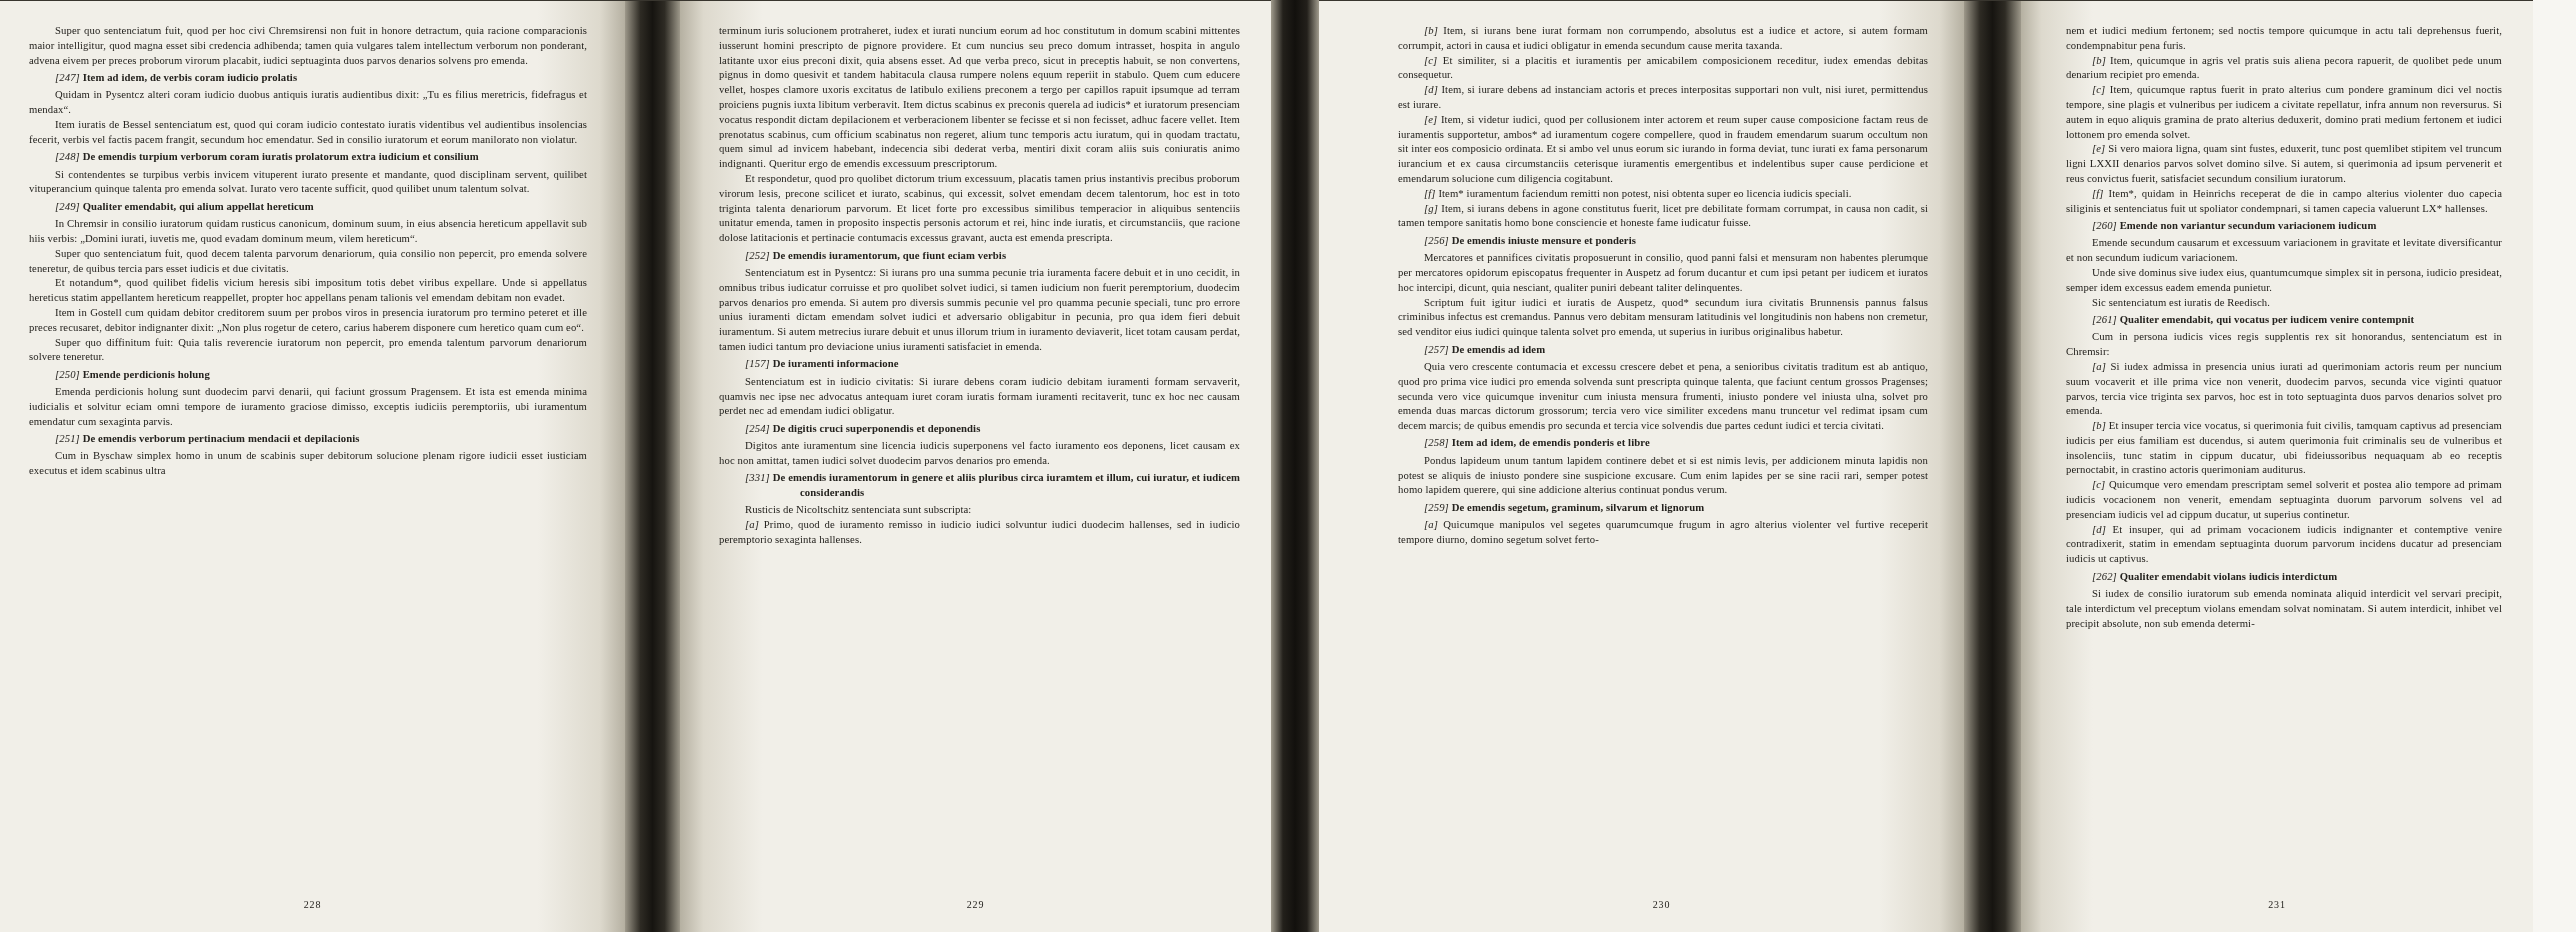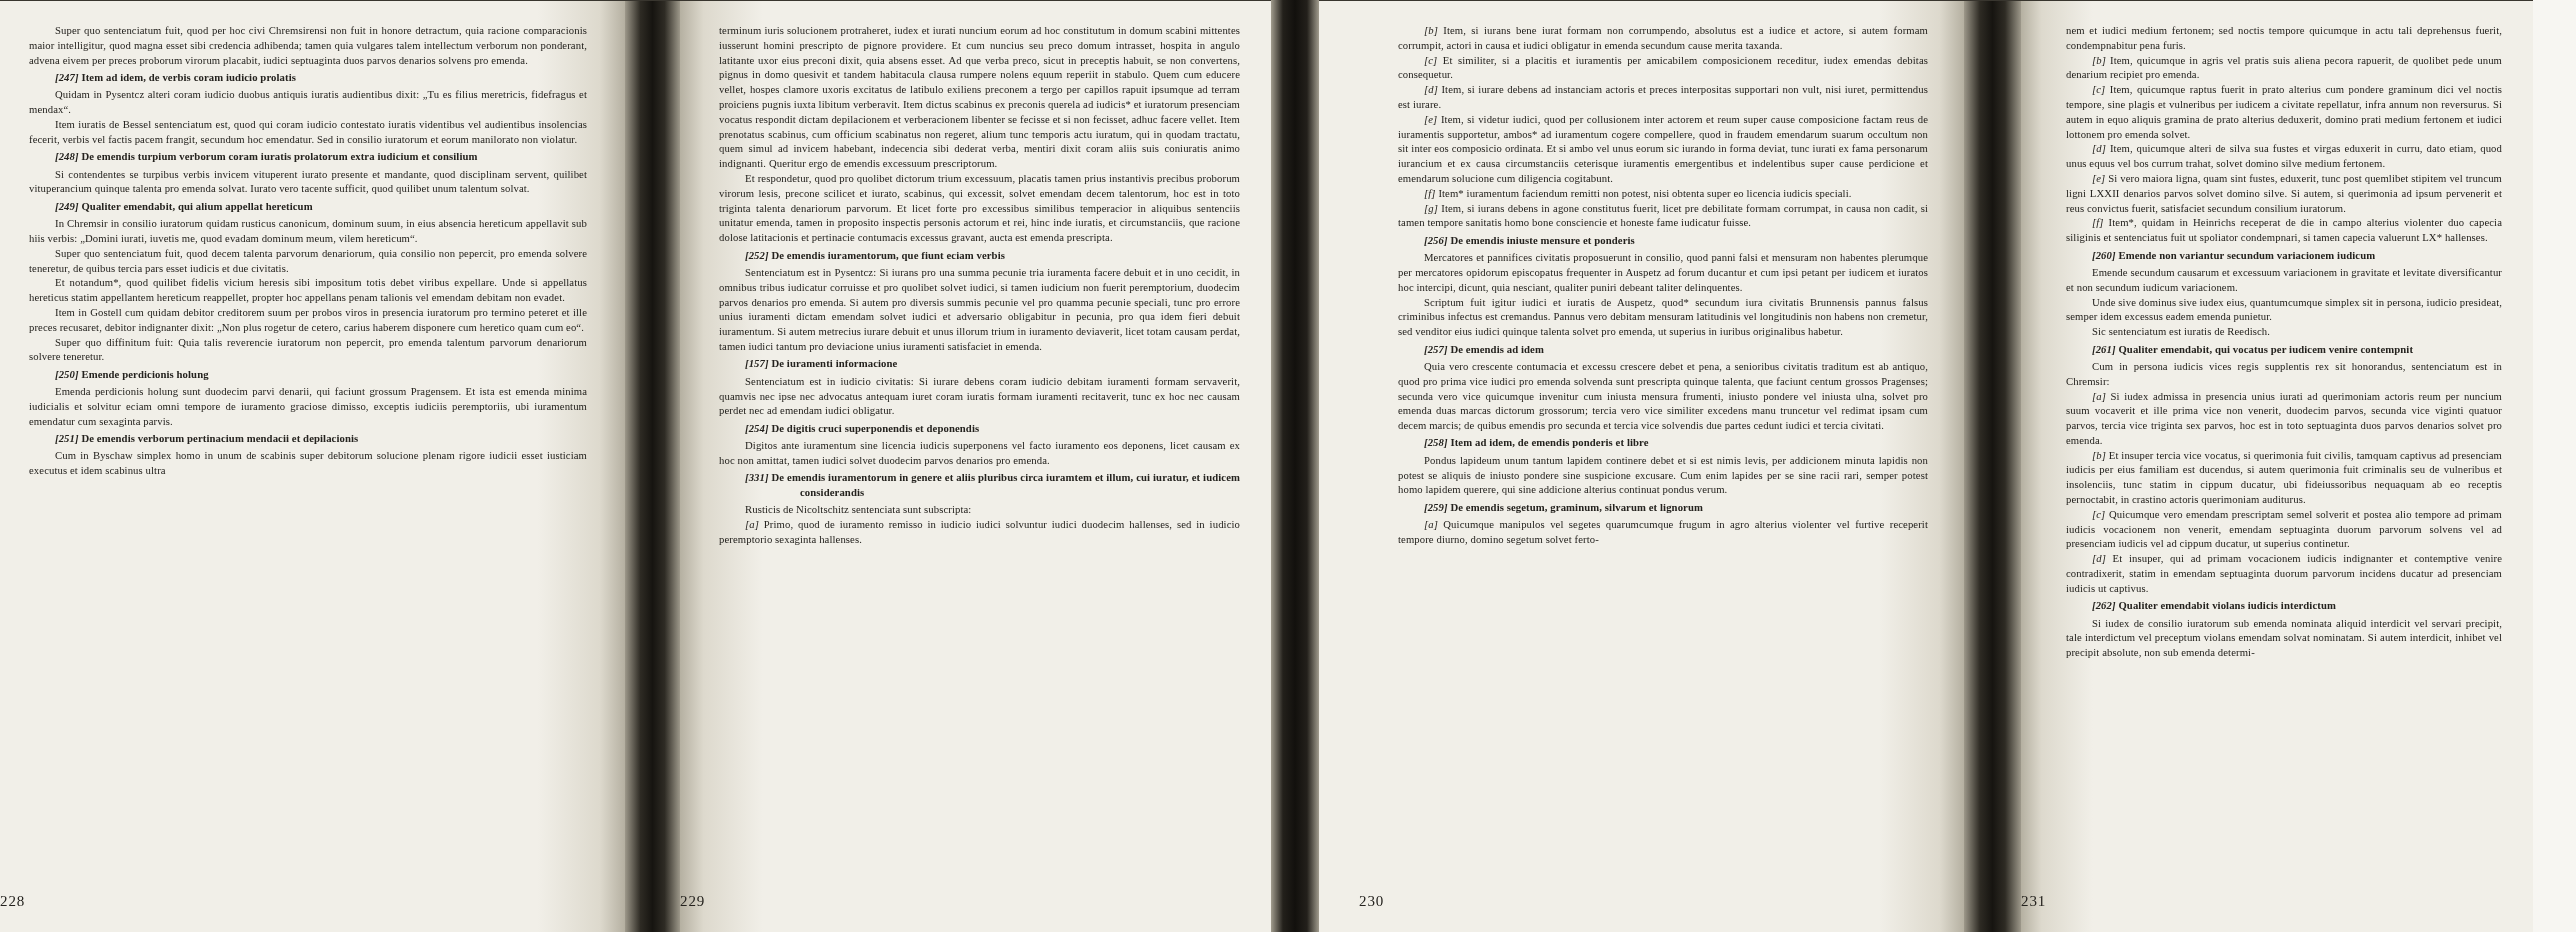--- a/index.html
+++ b/index.html
@@ -34,26 +34,26 @@
   .page-text {
     font-family:"Liberation Serif","DejaVu Serif",serif;
     font-size:10.7px; line-height:14.8px; color:#24221e;
     text-align:justify; letter-spacing:0.1px;
   }
   .para { margin:0; text-indent:26px; }
   .para.cont { text-indent:0; }
   .heading {
     font-weight:700; margin:2.6px 0; padding-left:81px; text-indent:-55px;
   }
-  .secnum { font-weight:700; font-style:italic; }
+  .secnum { font-weight:400; font-style:italic; }
   .letter { font-style:italic; }
   .page-number {
-    position:absolute; bottom:22px; left:0; right:0; text-align:left;
+    position:absolute; bottom:22px; left:0; right:0; text-align:center;
     font-family:"Liberation Serif","DejaVu Serif",serif;
-    font-size:15px; color:#24221e; letter-spacing:0.9px;
+    font-size:10px; color:#24221e; letter-spacing:0.9px;
   }
 </style>
 </head>
 <body>
 
 <div class="scan">
 
   <div class="spread">
     <div class="page page-left p1">
       <div class="page-text">
@@ -117,21 +117,20 @@
           <p class="para"><span class="letter">[a] </span>Quicumque manipulos vel segetes quarumcumque frugum in agro alterius violenter vel furtive receperit tempore diurno, domino segetum solvet ferto-</p>
         </div>
       <div class="page-number">230</div>
     </div>
     <div class="spine sp2"></div>
     <div class="page page-right p4">
       <div class="page-text">
           <p class="para cont">nem et iudici medium fertonem; sed noctis tempore quicumque in actu tali deprehensus fuerit, condempnabitur pena furis.</p>
           <p class="para"><span class="letter">[b] </span>Item, quicumque in agris vel pratis suis aliena pecora rapuerit, de quolibet pede unum denarium recipiet pro emenda.</p>
           <p class="para"><span class="letter">[c] </span>Item, quicumque raptus fuerit in prato alterius cum pondere graminum dici vel noctis tempore, sine plagis et vulneribus per iudicem a civitate repellatur, infra annum non reversurus. Si autem in equo aliquis gramina de prato alterius deduxerit, domino prati medium fertonem et iudici lottonem pro emenda solvet.</p>
-          <p class="para"><span class="letter">[d] </span>Item, quicumque alteri de silva sua fustes et virgas eduxerit in curru, dato etiam, quod unus equus vel bos currum trahat, solvet domino silve medium fertonem.</p>
           <p class="para"><span class="letter">[e] </span>Si vero maiora ligna, quam sint fustes, eduxerit, tunc post quemlibet stipitem vel truncum ligni LXXII denarios parvos solvet domino silve. Si autem, si querimonia ad ipsum pervenerit et reus convictus fuerit, satisfaciet secundum consilium iuratorum.</p>
           <p class="para"><span class="letter">[f] </span>Item*, quidam in Heinrichs receperat de die in campo alterius violenter duo capecia siliginis et sentenciatus fuit ut spoliator condempnari, si tamen capecia valuerunt LX* hallenses.</p>
           <div class="heading"><span class="secnum">[260] </span>Emende non variantur secundum variacionem iudicum</div>
           <p class="para">Emende secundum causarum et excessuum variacionem in gravitate et levitate diversificantur et non secundum iudicum variacionem.</p>
           <p class="para">Unde sive dominus sive iudex eius, quantumcumque simplex sit in persona, iudicio presideat, semper idem excessus eadem emenda punietur.</p>
           <p class="para">Sic sentenciatum est iuratis de Reedisch.</p>
           <div class="heading"><span class="secnum">[261] </span>Qualiter emendabit, qui vocatus per iudicem venire contempnit</div>
           <p class="para">Cum in persona iudicis vices regis supplentis rex sit honorandus, sentenciatum est in Chremsir:</p>
           <p class="para"><span class="letter">[a] </span>Si iudex admissa in presencia unius iurati ad querimoniam actoris reum per nuncium suum vocaverit et ille prima vice non venerit, duodecim parvos, secunda vice viginti quatuor parvos, tercia vice triginta sex parvos, hoc est in toto septuaginta duos parvos denarios solvet pro emenda.</p>
           <p class="para"><span class="letter">[b] </span>Et insuper tercia vice vocatus, si querimonia fuit civilis, tamquam captivus ad presenciam iudicis per eius familiam est ducendus, si autem querimonia fuit criminalis seu de vulneribus et insolenciis, tunc statim in cippum ducatur, ubi fideiussoribus nequaquam ab eo receptis pernoctabit, in crastino actoris querimoniam auditurus.</p>

